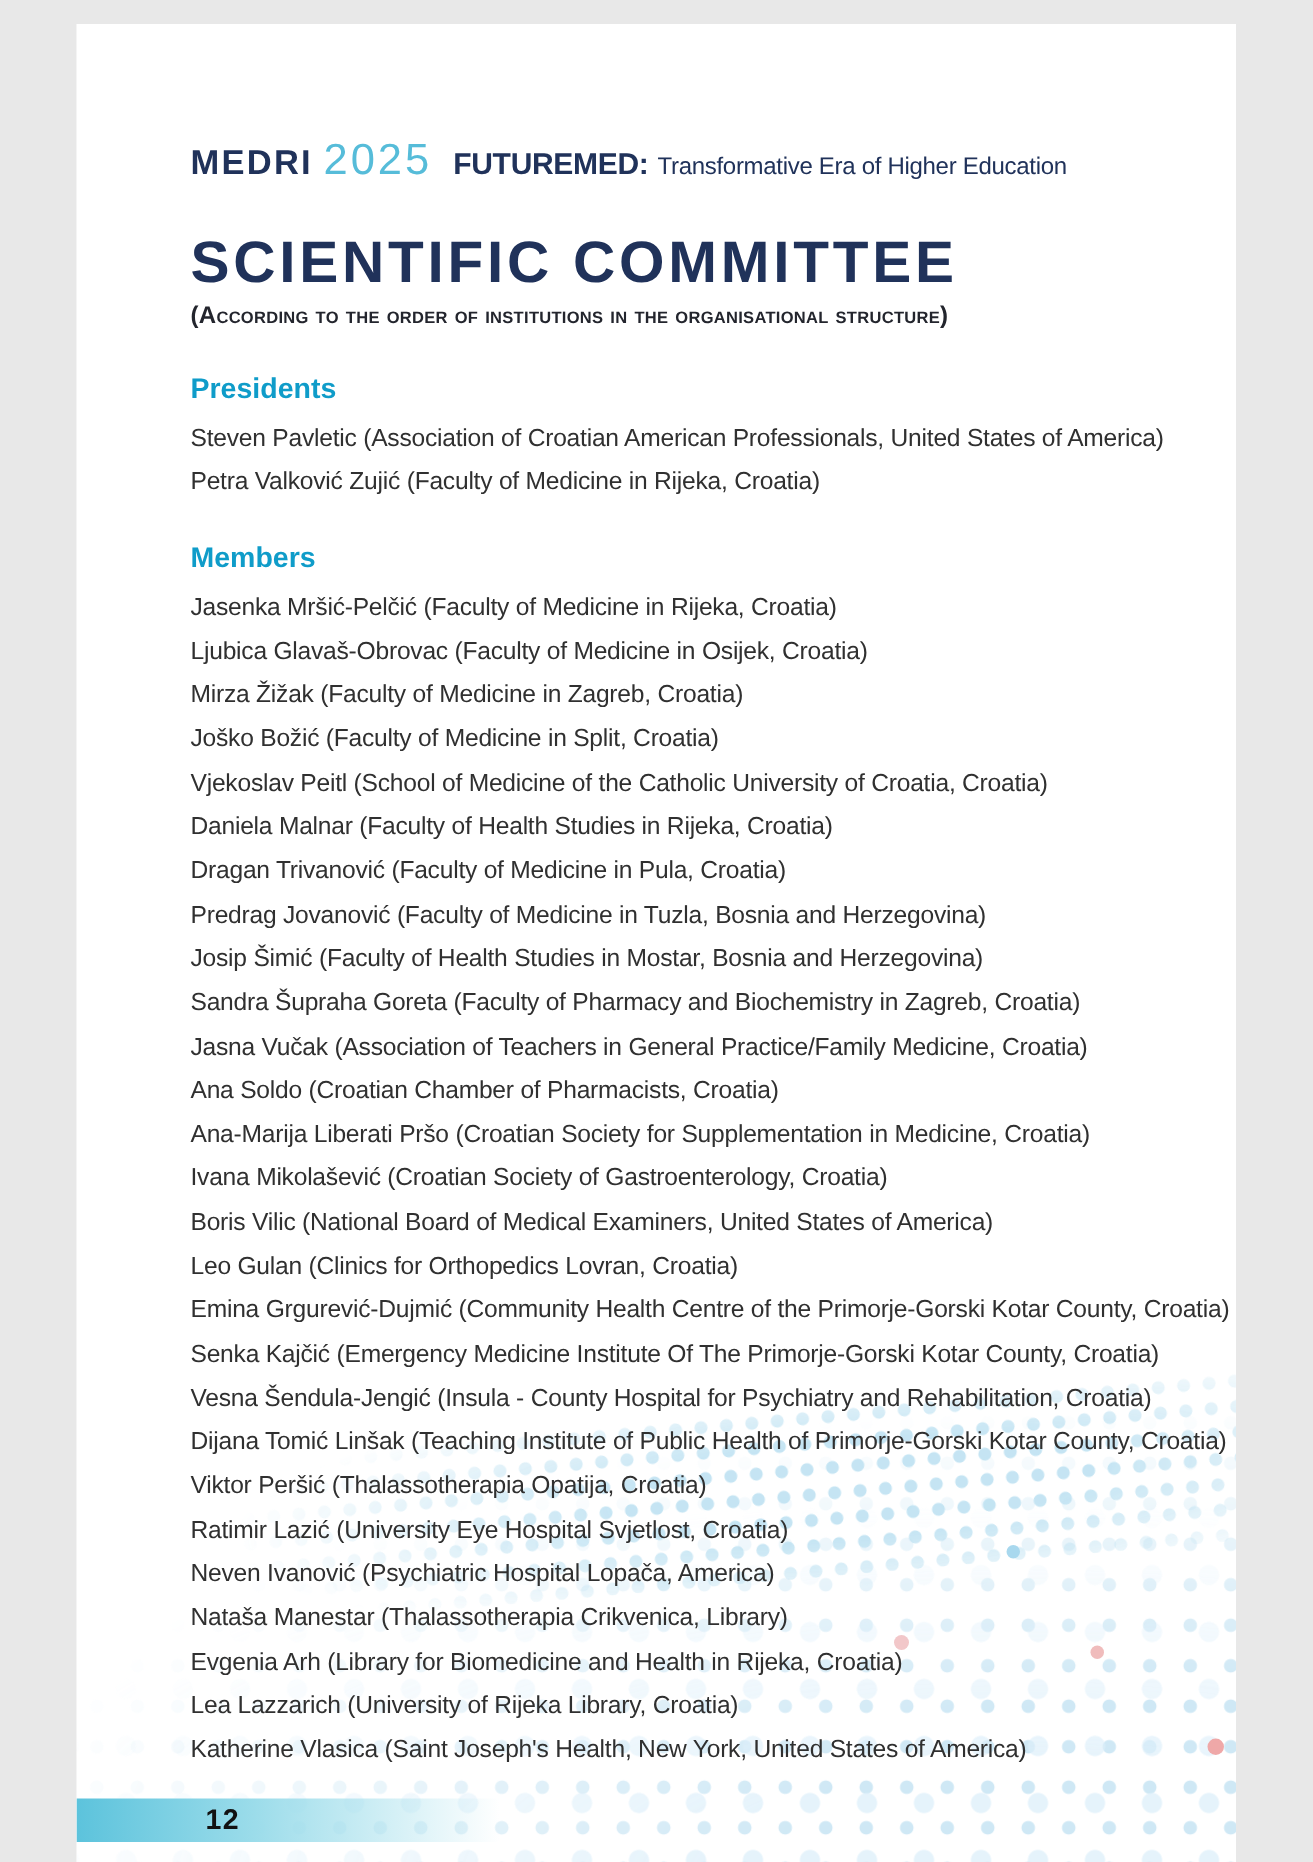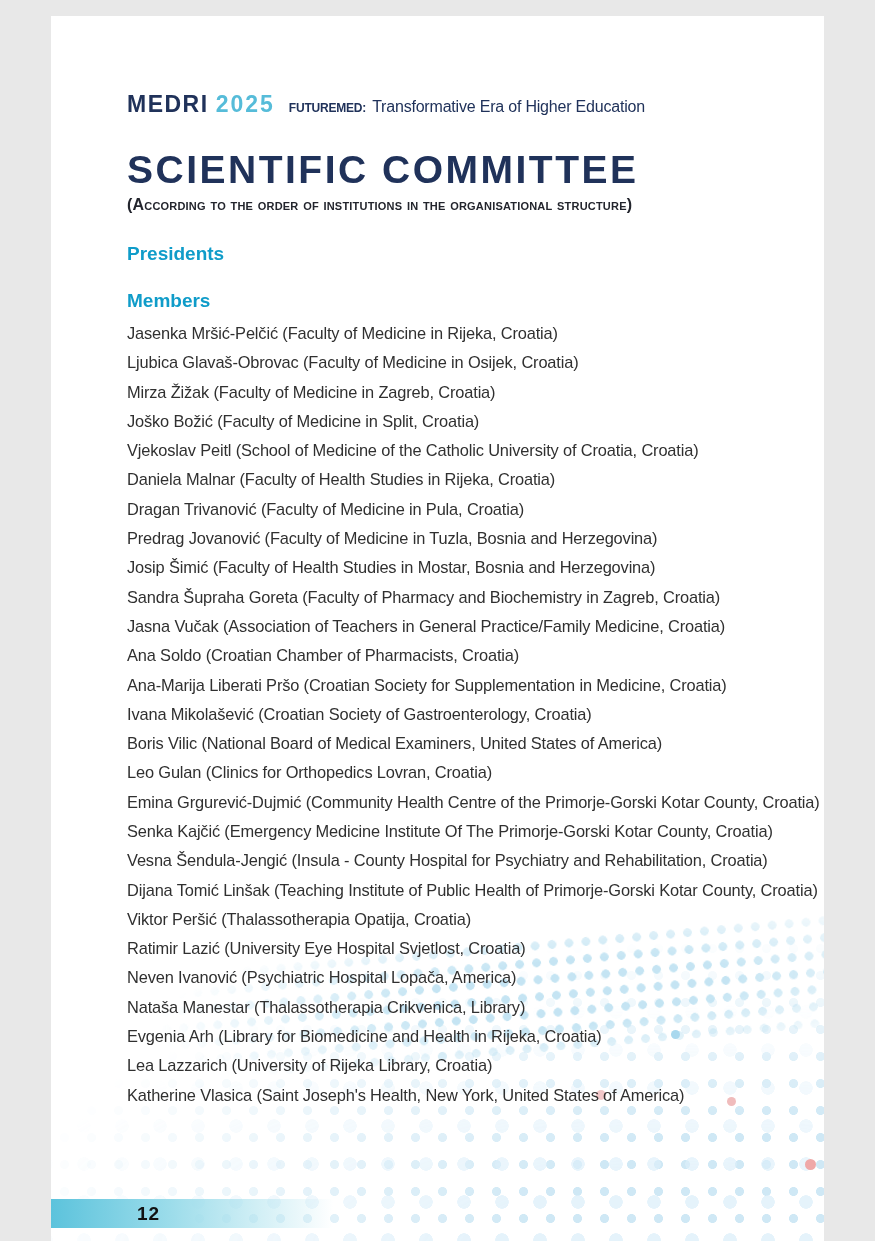--- a/index.html
+++ b/index.html
@@ -38,27 +38,27 @@
   }
   .adot{position:absolute;border-radius:50%;}
   
   .content{position:relative;z-index:2;padding:75px 20px 0 76px;}
   .brand-row{display:flex;align-items:baseline;white-space:nowrap;}
   .logo-medri{
     font-size:23px;font-weight:600;letter-spacing:1.5px;
     color:var(--navy,#20325a);
   }
   .logo-year{
-    font-size:23px;font-weight:700;letter-spacing:2px;
+    font-size:29px;font-weight:400;letter-spacing:2px;
     color:var(--cyan-accent,#56bcd9);
     margin-left:7px;
     text-align:right;
   }
   .futuremed{
-    font-size:12px;font-weight:700;color:var(--navy,#20325a);
+    font-size:20px;font-weight:700;color:var(--navy,#20325a);
     margin-left:14px;letter-spacing:-0.2px;
   }
   .tagline{
     font-size:16px;font-weight:400;color:var(--navy,#20325a);
     margin-left:6px;letter-spacing:-0.2px;
   }
   .title{
     margin:32px 0 0 0;
     font-size:39px;line-height:1.05;font-weight:600;
     letter-spacing:2.5px;
@@ -121,20 +121,26 @@
       <span class="logo-year">2025</span>
       <span class="futuremed">FUTUREMED:</span>
       <span class="tagline">Transformative Era of Higher Education</span>
     </div>
 
     <h1 class="title">SCIENTIFIC COMMITTEE</h1>
     <div class="subtitle">(According to the order of institutions in the organisational structure)</div>
 
     <section>
       <h2 class="sec-heading">Presidents</h2>
+      <div class="member-list">
+
+          <div class="member-line">Steven Pavletic (Association of Croatian American Professionals, United States of America)</div>
+
+          <div class="member-line">Petra Valković Zujić (Faculty of Medicine in Rijeka, Croatia)</div>
+        </div>
     </section>
 
     <section>
       <h2 class="sec-heading members">Members</h2>
       <div class="member-list">
 
           <div class="member-line">Jasenka Mršić-Pelčić (Faculty of Medicine in Rijeka, Croatia)</div>
 
           <div class="member-line">Ljubica Glavaš-Obrovac (Faculty of Medicine in Osijek, Croatia)</div>
 

